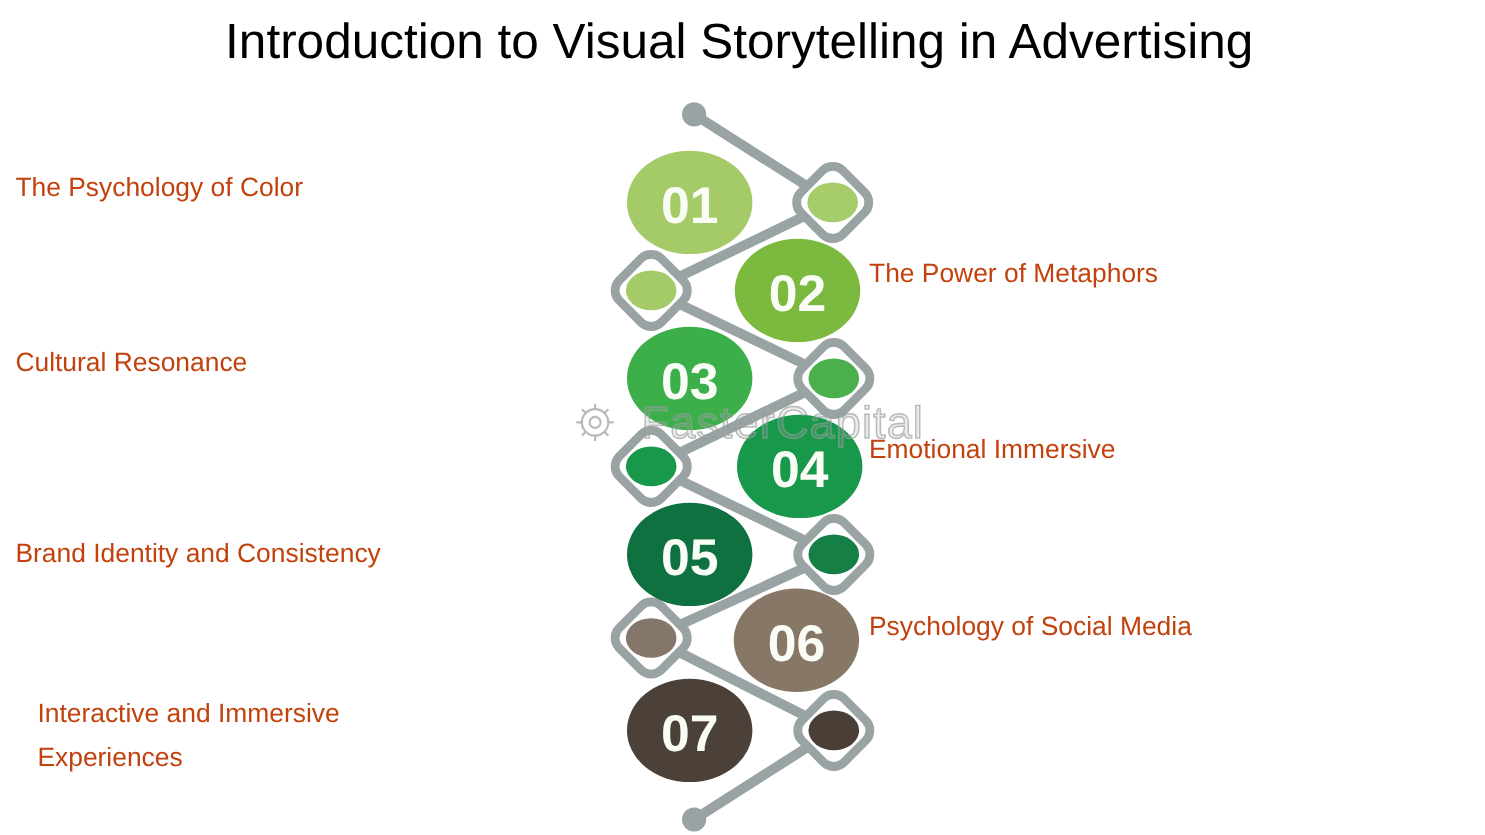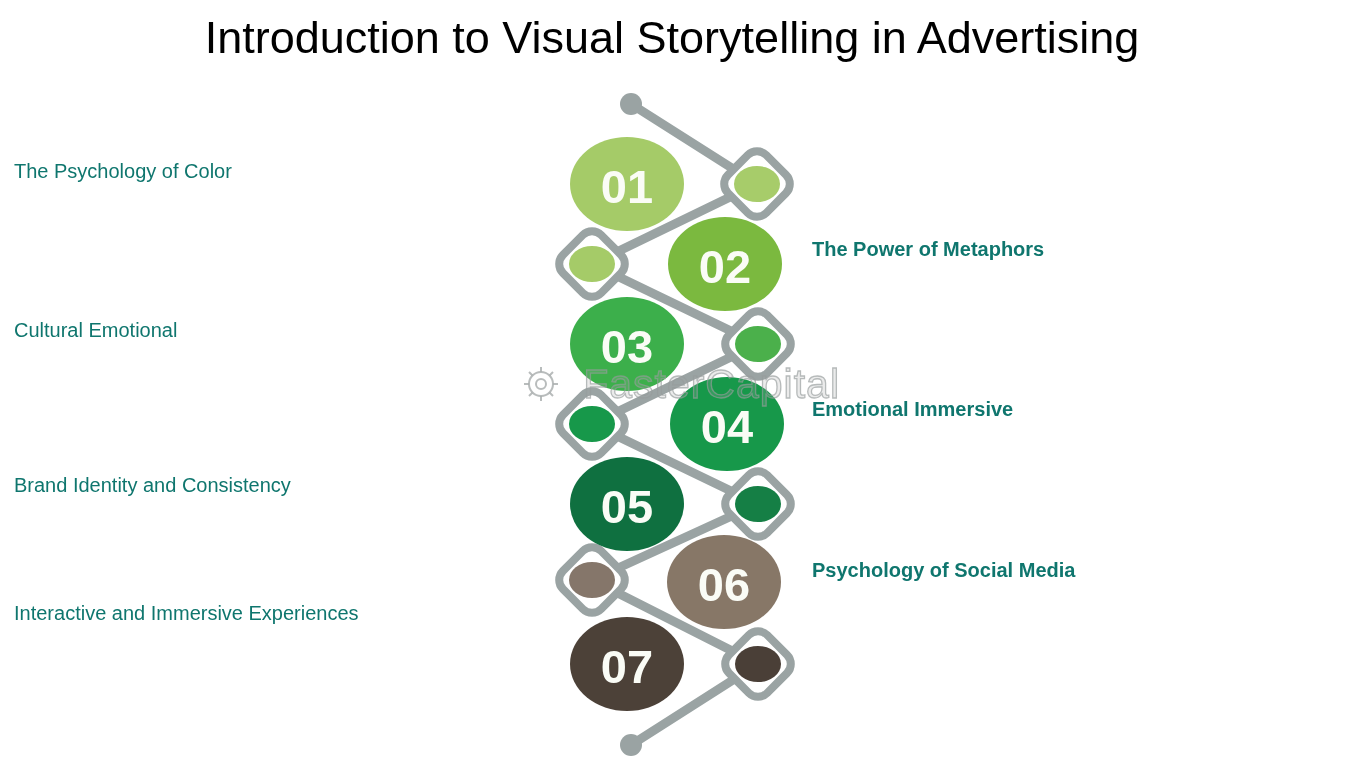--- a/index.html
+++ b/index.html
@@ -7,28 +7,28 @@
     width:1350px;height:759px;position:relative;overflow:hidden;
     background:#ffffff;
     font-family:"Liberation Sans", sans-serif;
   }
   .title{
     position:absolute;top:12px;left:0;width:1344px;
     text-align:center;font-size:45px;color:#000;letter-spacing:0px;
     white-space:nowrap;
   }
   .topic{
-    position:absolute;font-size:20px;color:#0f766e;line-height:40px;
+    position:absolute;font-size:24px;color:#c2410c;line-height:40px;
   }
   .topic.left{left:14px;}
-  .topic.right{left:812px;font-weight:bold;}
+  .topic.right{left:790px;}
   #topic-1{top:151px;}
   #topic-3{top:310px;}
-  #topic-5{top:465px;}
-  #topic-7{top:593px;width:410px;}
+  #topic-5{top:484px;}
+  #topic-7{top:629px;width:410px;margin-left:20px;}
   #topic-2{top:229px;}
   #topic-4{top:389px;}
   #topic-6{top:550px;}
   .diagram-svg{position:absolute;left:0;top:0;}
   .connector{fill:none;stroke-width:9;stroke-linejoin:round;stroke-linecap:round;}
   .diamond{fill:#ffffff;stroke-width:8;}
   .step-number{
     font-family:"Liberation Sans", sans-serif;font-weight:bold;font-size:47px;
     text-anchor:middle;dominant-baseline:central;
   }
@@ -43,21 +43,21 @@
     color:rgba(165,170,170,0.28);
     -webkit-text-stroke:1.3px rgba(150,156,156,0.85);
   }
 </style>
 </head>
 <body>
 
 <div class="title">Introduction to Visual Storytelling in Advertising</div>
 
 <div class="topic left" id="topic-1">The Psychology of Color</div>
-<div class="topic left" id="topic-3">Cultural Emotional</div>
+<div class="topic left" id="topic-3">Cultural Resonance</div>
 <div class="topic left" id="topic-5">Brand Identity and Consistency</div>
 <div class="topic left" id="topic-7">Interactive and Immersive Experiences</div>
 
 <div class="topic right" id="topic-2">The Power of Metaphors</div>
 <div class="topic right" id="topic-4">Emotional Immersive</div>
 <div class="topic right" id="topic-6">Psychology of Social Media</div>
 
 <svg class="diagram-svg" width="1350" height="759" viewBox="0 0 1350 759">
 
   <polyline class="connector" points="631,104 757,184 592,264 758,344 592,424 758,504 592,580 758,664 631,745" stroke="#9aa3a3"></polyline>

